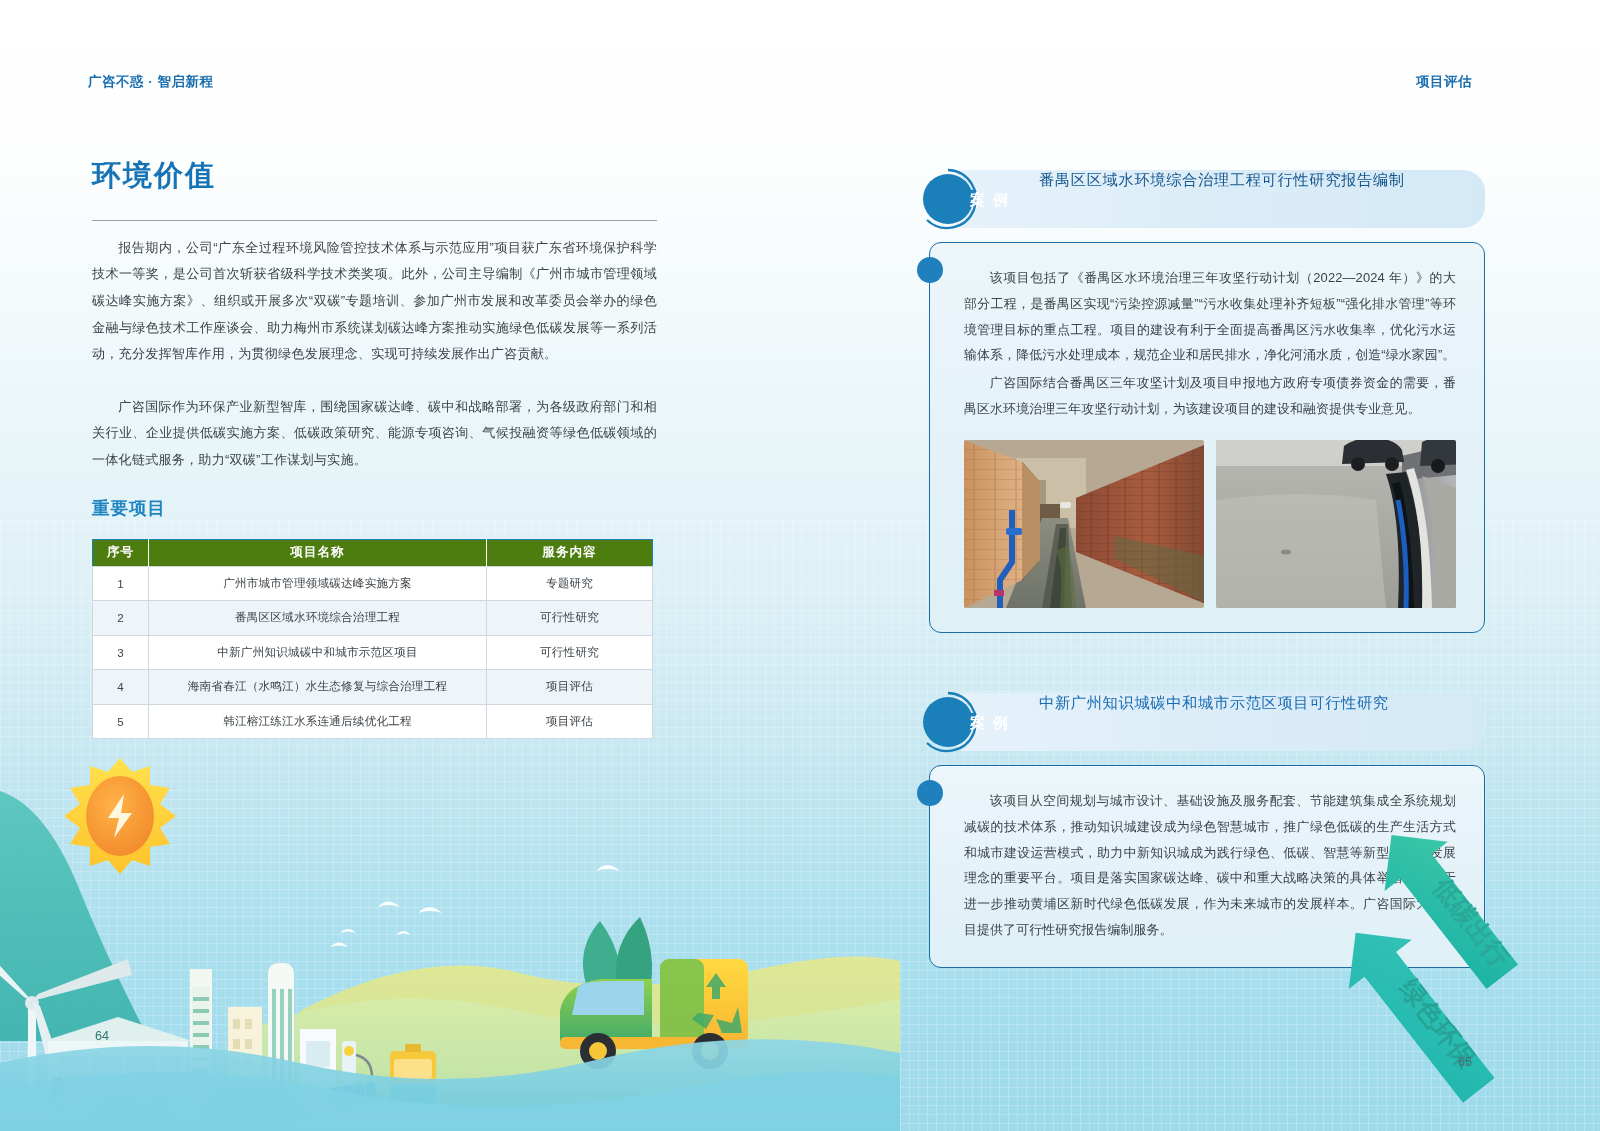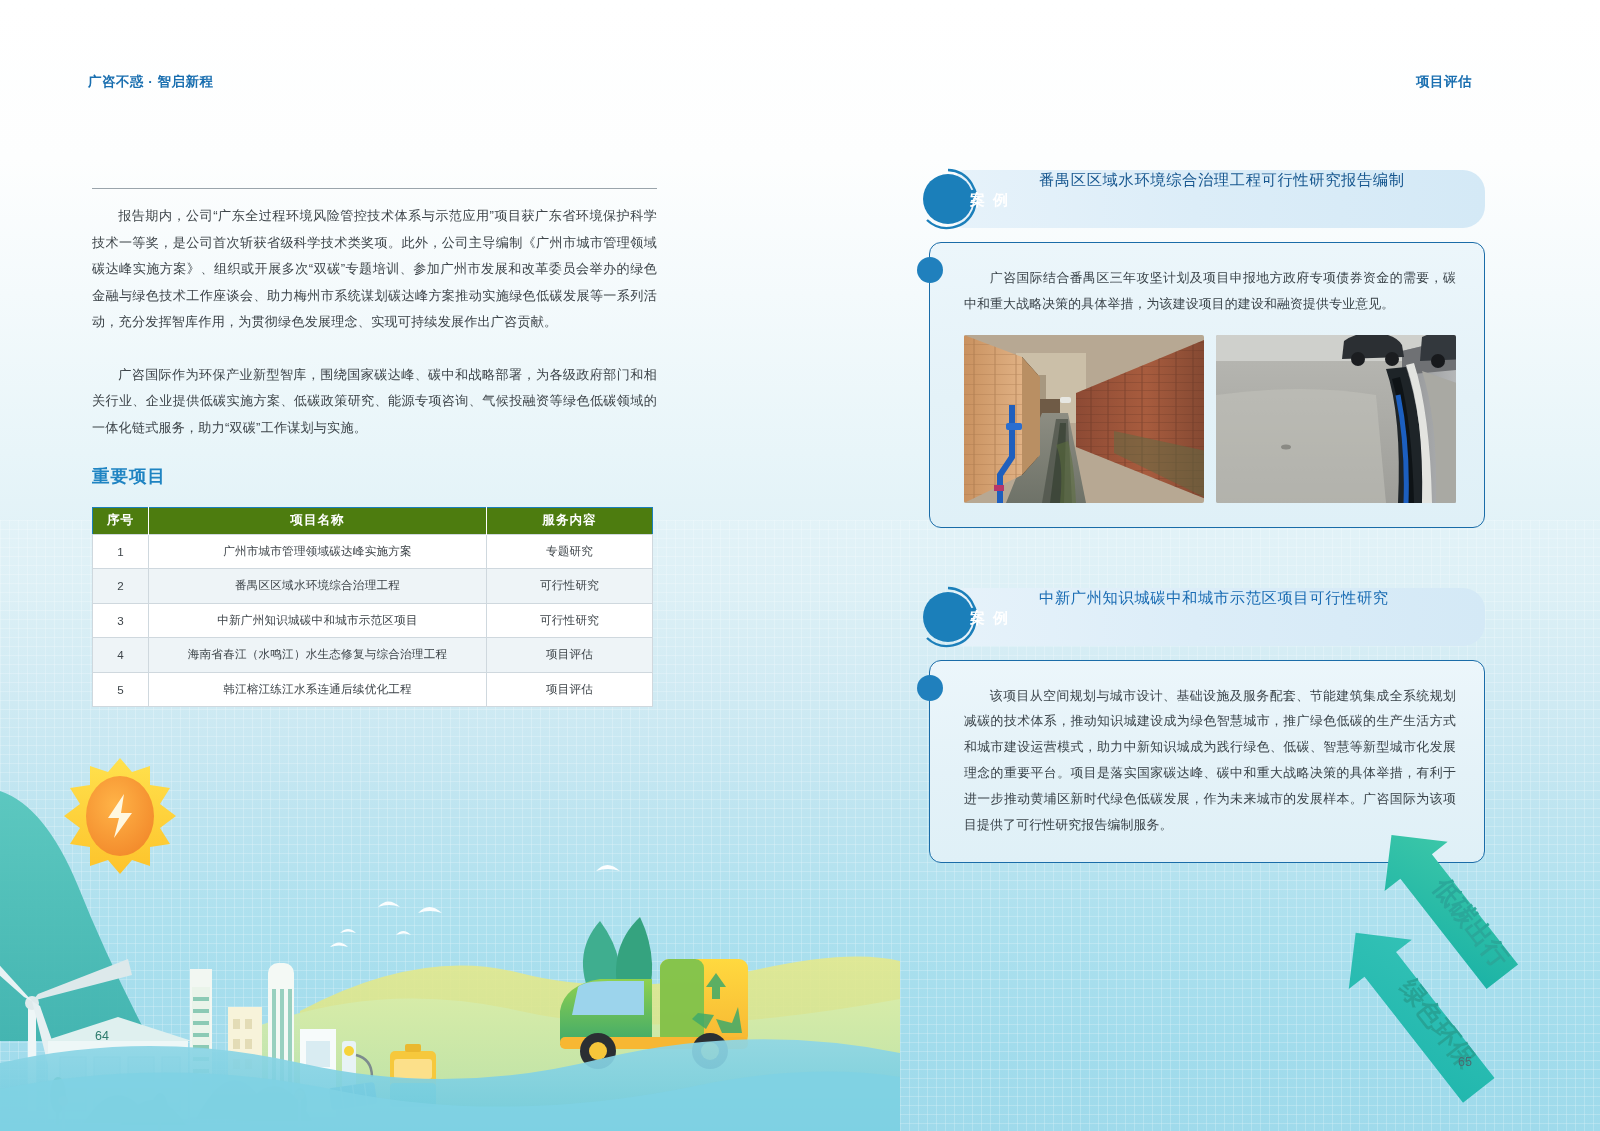--- a/index.html
+++ b/index.html
@@ -152,20 +152,21 @@
 
 <div id="page">
 
   <div id="grid-texture"></div>
 
   <div class="runhead" id="runhead-left">广咨不惑 · 智启新程</div>
   <div class="runhead" id="runhead-right">项目评估</div>
 
   <div id="left-col">
 
+    <h1 id="page-title">环境价值</h1>
     <div id="title-rule"></div>
 
     <p class="body-p">报告期内，公司“广东全过程环境风险管控技术体系与示范应用”项目获广东省环境保护科学技术一等奖，是公司首次斩获省级科学技术类奖项。此外，公司主导编制《广州市城市管理领域碳达峰实施方案》、组织或开展多次“双碳”专题培训、参加广州市发展和改革委员会举办的绿色金融与绿色技术工作座谈会、助力梅州市系统谋划碳达峰方案推动实施绿色低碳发展等一系列活动，充分发挥智库作用，为贯彻绿色发展理念、实现可持续发展作出广咨贡献。</p>
     <p class="body-p first">广咨国际作为环保产业新型智库，围绕国家碳达峰、碳中和战略部署，为各级政府部门和相关行业、企业提供低碳实施方案、低碳政策研究、能源专项咨询、气候投融资等绿色低碳领域的一体化链式服务，助力“双碳”工作谋划与实施。</p>
 
     <h2 id="sub-head">重要项目</h2>
 
     <table id="proj-table">
       <colgroup>
         <col class="col-no">
@@ -216,21 +217,22 @@
         <svg class="case-badge" viewBox="0 0 70 70">
           <circle cx="33" cy="35" r="25" fill="#1b7fba"></circle>
           <path d="M33 6 A29 29 0 1 1 12 56" fill="none" stroke="#1b7fba" stroke-width="2.4"></path>
           <circle cx="58" cy="30" r="4.2" fill="#1b7fba"></circle>
         </svg>
         <span style="position:absolute;left:8px;top:21px;width:50px;text-align:center;color:#fff;font-size:15px;font-weight:bold;letter-spacing:2px;">案 例</span>
         <span class="case-title">番禺区区域水环境综合治理工程可行性研究报告编制</span>
       </div>
 
       <div class="case-body">
-        <p class="case-p">广咨国际结合番禺区三年攻坚计划及项目申报地方政府专项债券资金的需要，碳中和重大战略决策的具体举措，为该建设项目的建设和融资提供专业意见。</p>
+        <p class="case-p">该项目包括了《番禺区水环境治理三年攻坚行动计划（2022—2024 年）》的大部分工程，是番禺区实现“污染控源减量”“污水收集处理补齐短板”“强化排水管理”等环境管理目标的重点工程。项目的建设有利于全面提高番禺区污水收集率，优化污水运输体系，降低污水处理成本，规范企业和居民排水，净化河涌水质，创造“绿水家园”。</p>
+        <p class="case-p">广咨国际结合番禺区三年攻坚计划及项目申报地方政府专项债券资金的需要，番禺区水环境治理三年攻坚行动计划，为该建设项目的建设和融资提供专业意见。</p>
 
         <div class="photo-row">
 
           <div class="photo">
             <svg viewBox="0 0 252 168" width="252" height="168">
               <defs>
                 <linearGradient id="brickL" x1="0" y1="0" x2="1" y2="0">
                   <stop offset="0" stop-color="#c9915f"></stop>
                     <stop offset="1" stop-color="#e0b184"></stop>
                 </linearGradient>

